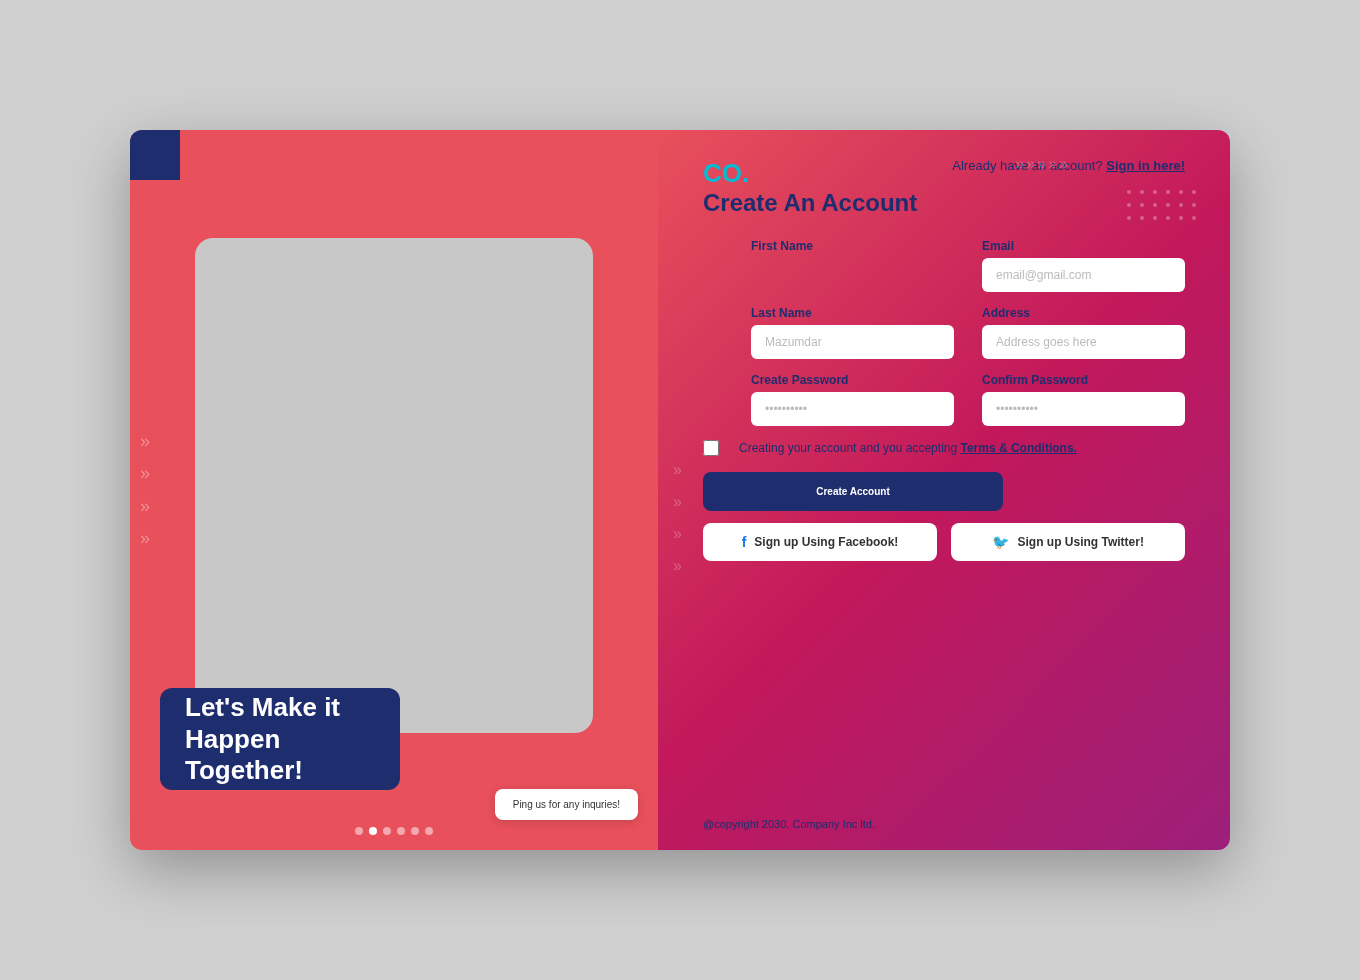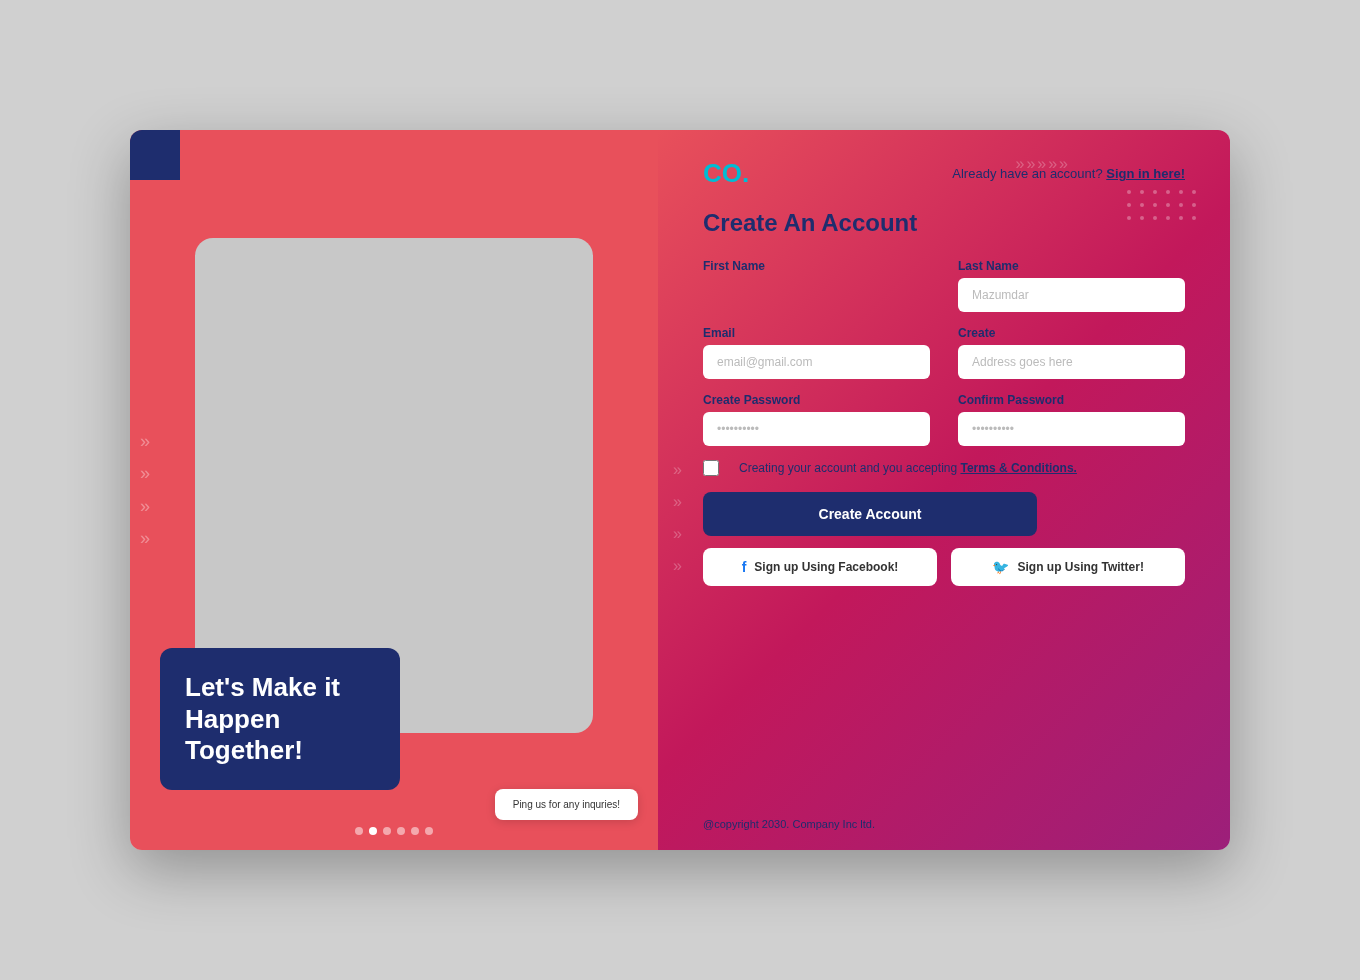--- a/index.html
+++ b/index.html
@@ -52,21 +52,21 @@
       position: relative;
       margin-bottom: 10px;
     }
 
     .tagline-box {
       position: absolute;
       bottom: 60px;
       left: 30px;
       background: #1e2d6e;
       color: white;
-      padding: 24px 25px;
+      padding: 4px 25px;
       border-radius: 12px;
       max-width: 240px;
     }
 
     .tagline-box h2 {
       font-size: 26px;
       font-weight: 800;
       line-height: 1.2;
     }
 
@@ -148,23 +148,21 @@
     .dots-grid span {
       width: 4px;
       height: 4px;
       border-radius: 50%;
       background: rgba(255,255,255,0.3);
       display: block;
     }
 
     .header-row {
       display: flex;
-      align-items: center;
       justify-content: space-between;
-      margin-bottom: 20px;
       gap: 8px;
     }
 
     .logo {
       font-size: 26px;
       font-weight: 900;
       color: #1e2d6e;
     }
 
     .logo span {
@@ -188,20 +186,21 @@
       font-weight: 900;
       color: #1e2d6e;
       margin-bottom: 22px;
     }
 
     .form-grid {
       display: grid;
       grid-template-columns: 1fr 1fr;
       gap: 14px 28px;
       margin-bottom: 14px;
+      margin-left: 48px;
     }
 
     .form-group {
       display: flex;
       flex-direction: column;
       gap: 5px;
     }
 
     .form-group label {
       font-size: 12px;
@@ -247,24 +246,24 @@
       font-weight: 700;
       text-decoration: underline;
     }
 
     .btn-create {
       background: #1e2d6e;
       color: white;
       border: none;
       padding: 14px 40px;
       border-radius: 8px;
-      font-size: 14px;
+      font-size: 10px;
       font-weight: 700;
       cursor: pointer;
-      width: 334px;
+      width: 300px;
       margin-bottom: 12px;
       display: block;
     }
 
     .social-row {
       display: flex;
       gap: 14px;
       margin-bottom: 20px;
     }
 
@@ -389,31 +388,31 @@
 
     <h1 class="form-title">Create An Account</h1>
 
     <div class="form-grid">
 
       <div class="form-group">
         <label>First Name</label>
       </div>
 
       <div class="form-group">
+        <label>Email</label>
+        <input type="email" placeholder="email@gmail.com" style="">
+      </div>
+
+      <div class="form-group">
         <label>Last Name</label>
         <input type="text" placeholder="Mazumdar" style="">
       </div>
 
       <div class="form-group">
-        <label>Email</label>
-        <input type="email" placeholder="email@gmail.com" style="">
-      </div>
-
-      <div class="form-group">
-        <label>Create</label>
+        <label>Address</label>
         <input type="text" placeholder="Address goes here" style="">
       </div>
 
       <div class="form-group">
         <label>Create Password</label>
         <input type="password" placeholder="••••••••••" style="">
       </div>
 
       <div class="form-group">
         <label>Confirm Password</label>

